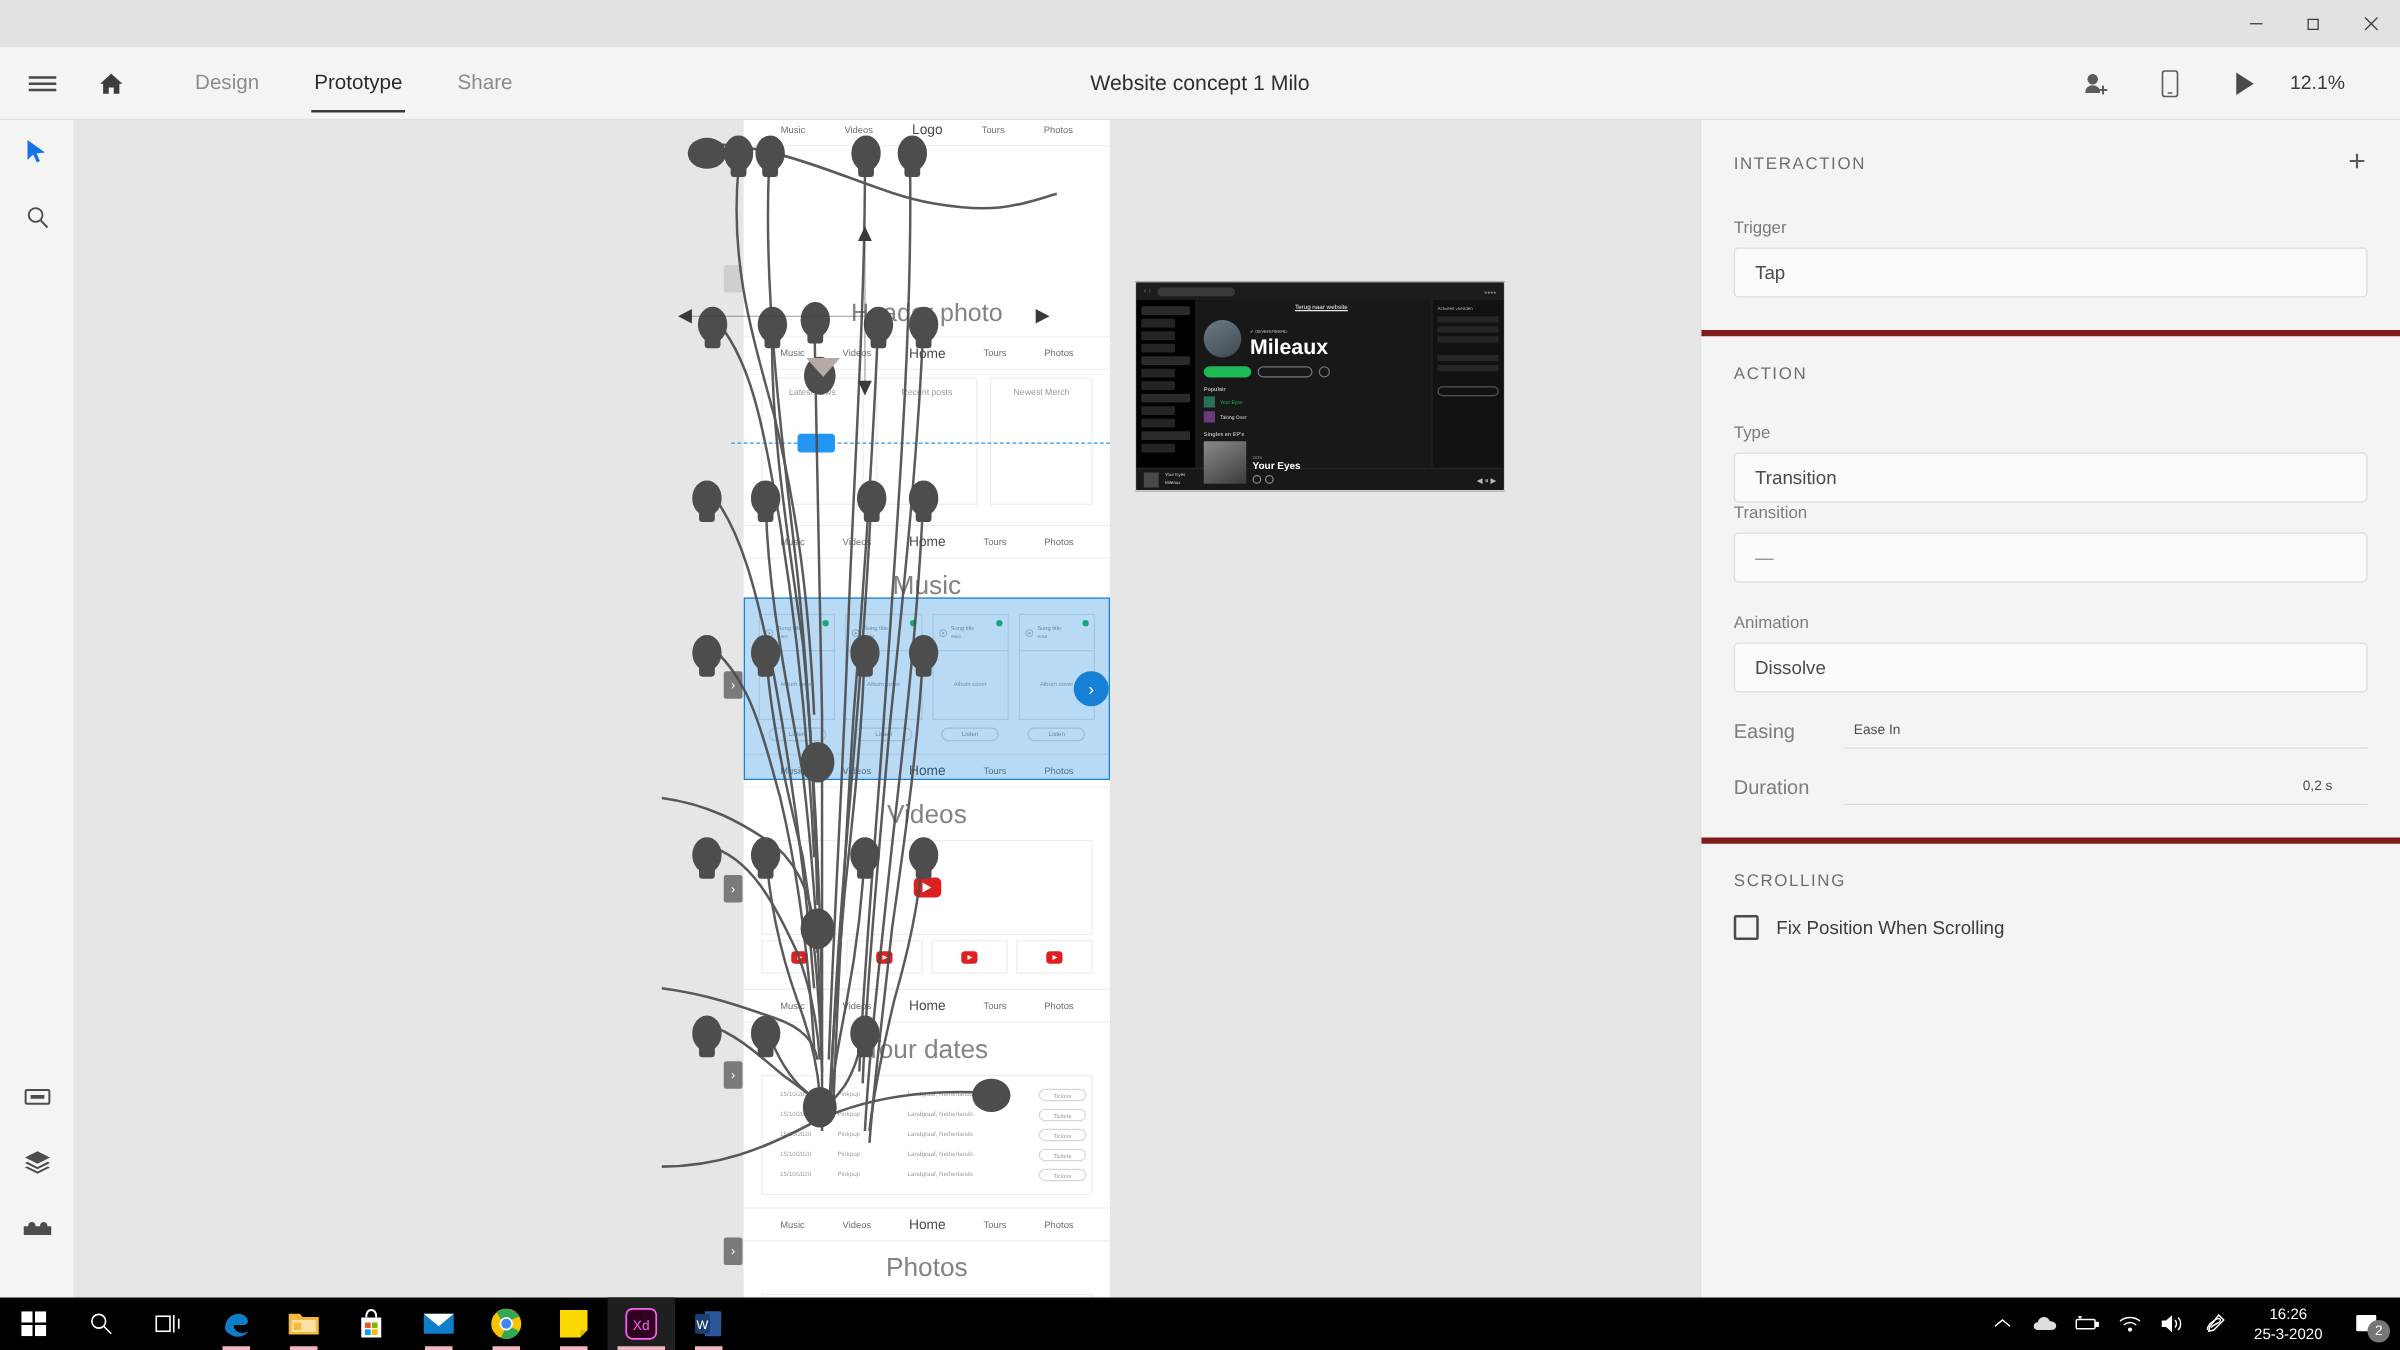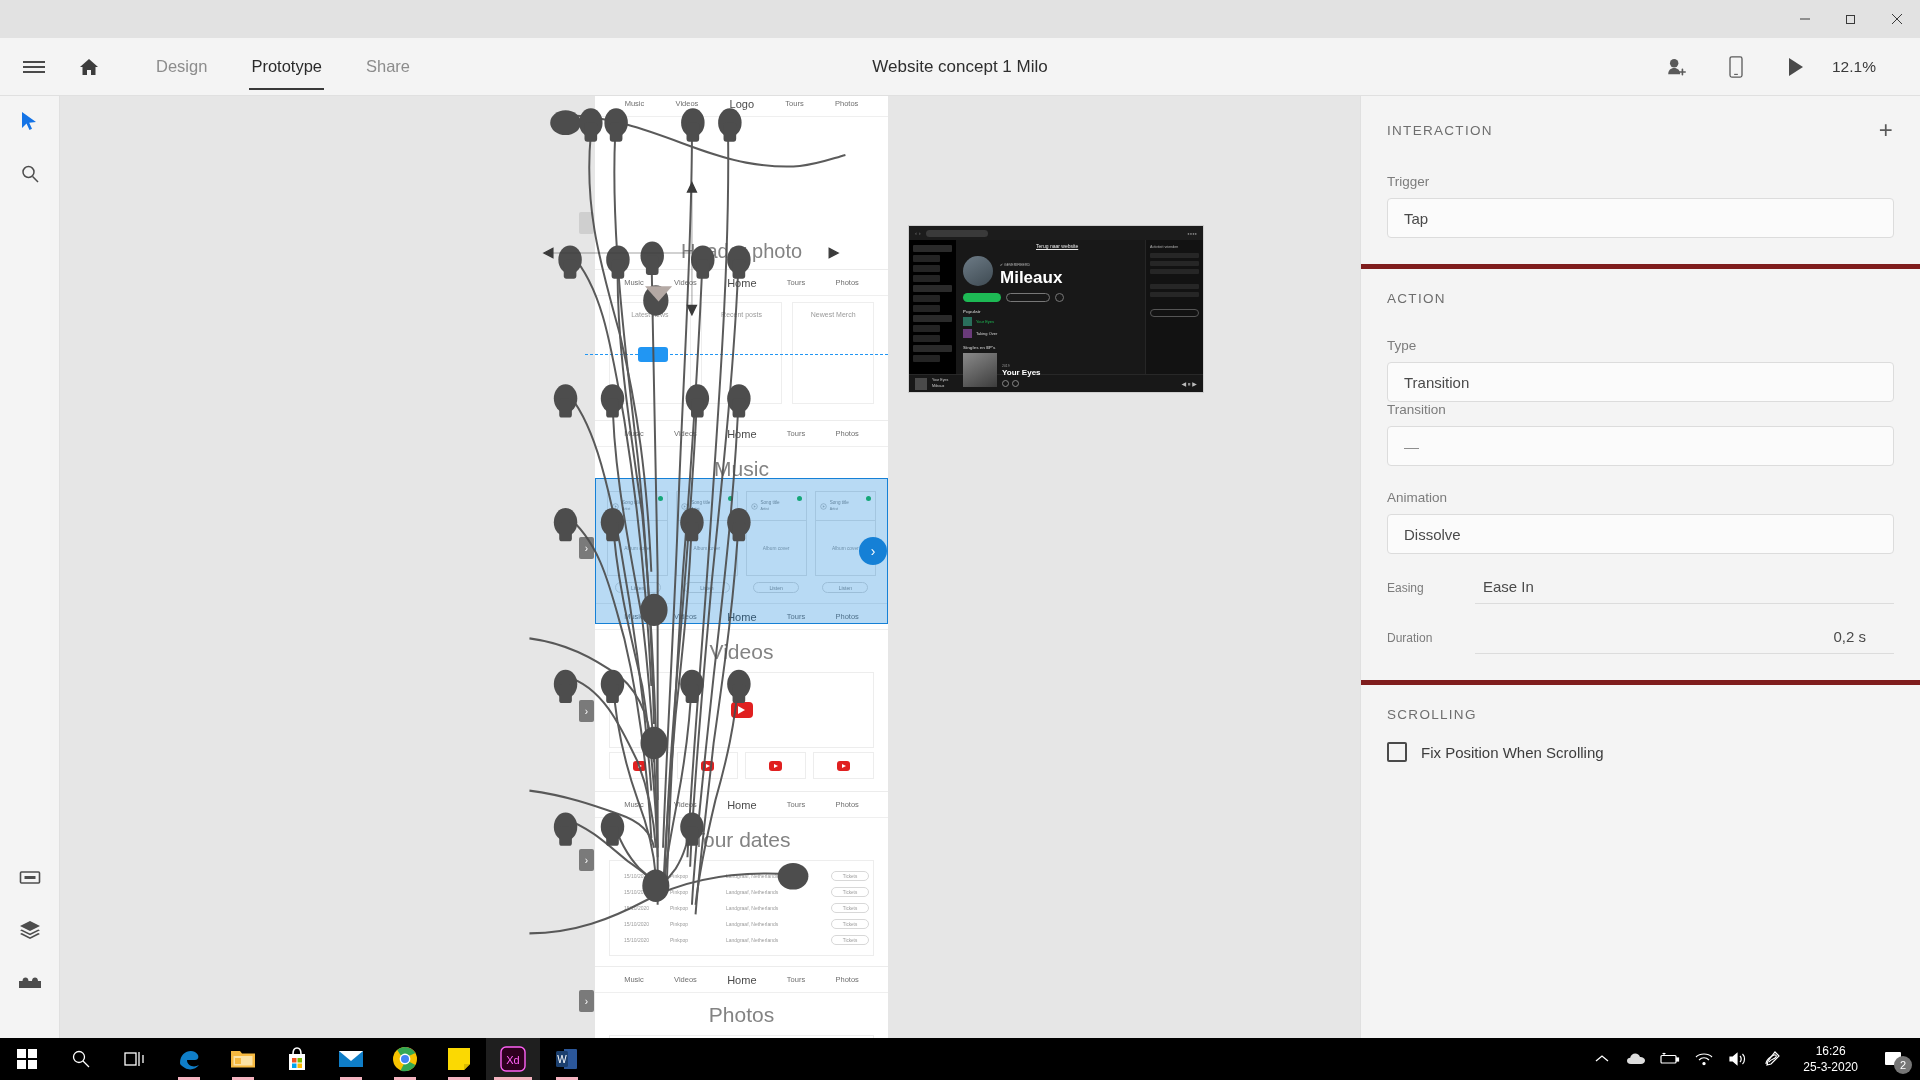--- a/index.html
+++ b/index.html
@@ -194,24 +194,24 @@
   }
   .fldbox.empty{ color:#8e8e8e; }
   .checkrow{ display:flex; align-items:center; gap:14px; margin:22px 0 26px; }
   .cbox{ width:20px;height:20px;border:2px solid #9e9e9e;border-radius:2px;background:#f4f4f4;}
   .cbox.dark{ border-color:#4a4a4a; }
   .cblabel{ font-size:15px; color:#a5a5a5; }
   .cblabel.dark{ color:#3d3d3d; }
   .inlinerow{
     display:flex; align-items:center; margin-top:18px;
   }
-  .inlinelabel{ font-size:12px; color:#7c7c7c; width:88px; }
+  .inlinelabel{ font-size:16px; color:#7c7c7c; width:88px; }
   .inlinefield{
     flex:1; border-bottom:1px solid #dcdcdc; padding:6px 8px 8px;
-    font-size:15px; color:#4a4a4a;
+    font-size:11px; color:#4a4a4a;
   }
   .inlinefield.right{ text-align:right; padding-right:28px;}
   .gap-md{ height:24px;}
 
   
   .taskbar{
     position:absolute; left:0; bottom:0; width:1920px; height:42px;
     background:#000000; display:flex; 
   }
   .tb-item{

